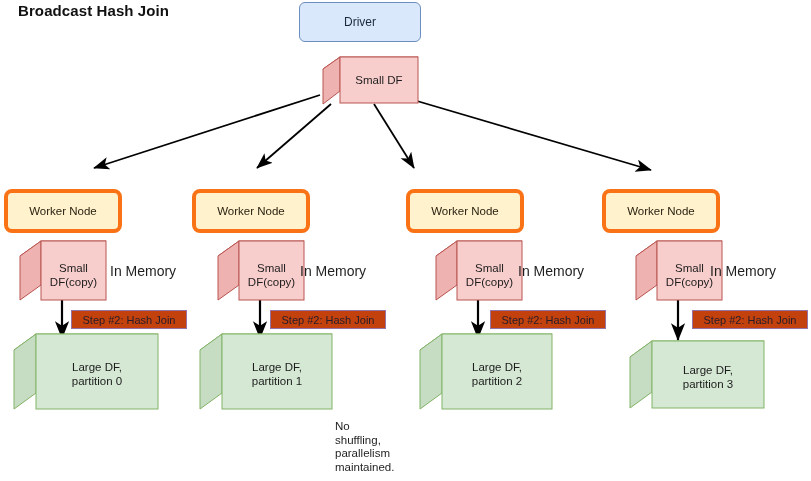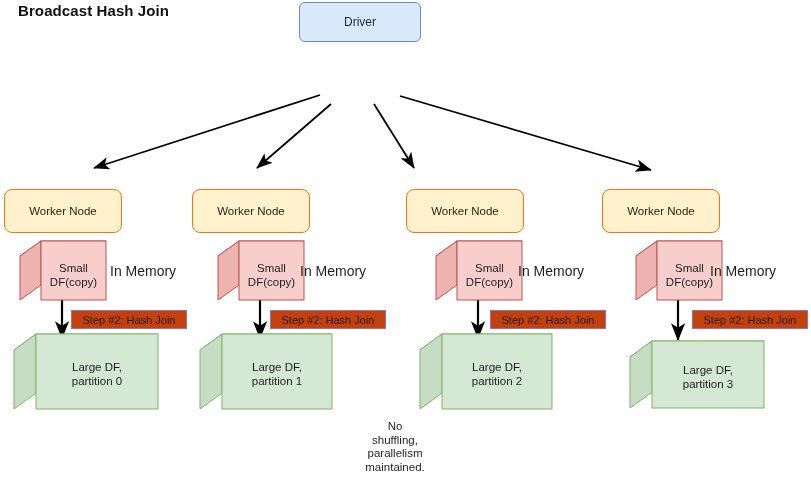--- a/index.html
+++ b/index.html
@@ -42,21 +42,21 @@
     font-size: 12px;
     color: #1b2a3a;
     box-sizing: border-box;
   }
   .worker-box {
     position: absolute;
     top: 189px;
     width: 118px;
     height: 44px;
     background: #fff2cc;
-    border: 1px solid #f97316;
+    border: 4px solid #f97316;
     border-radius: 8px;
     display: flex;
     align-items: center;
     justify-content: center;
     font-size: 11.5px;
     color: #2b2313;
     box-sizing: border-box;
   }
   .cube {
     position: absolute;
@@ -84,21 +84,20 @@
     display: flex;
     align-items: center;
     justify-content: center;
     font-size: 11px;
     color: #241c2b;
     padding: 0 6px;
     box-sizing: border-box;
   }
   .note {
     position: absolute;
-    text-align: center;
     font-size: 11.5px;
     line-height: 13.5px;
     color: #1f1f1f;
     white-space: pre-line;
   }
   .arrows {
     position: absolute;
     left: 0; top: 0;
     width: 811px;
     height: 481px;
@@ -129,20 +128,28 @@
     <line x1="331" y1="104" x2="257" y2="168" stroke="#000000" stroke-width="1.8" marker-end="url(#ah)"></line>
     <line x1="374" y1="104" x2="414" y2="168" stroke="#000000" stroke-width="1.8" marker-end="url(#ah)"></line>
     <line x1="400" y1="96" x2="651" y2="170" stroke="#000000" stroke-width="1.8" marker-end="url(#ah)"></line>
 
     <line x1="62" y1="300" x2="62" y2="338" stroke="#000000" stroke-width="2.2" marker-start="url(#ah2s)" marker-end="url(#ah2s)"></line>
     <line x1="260" y1="300" x2="260" y2="338" stroke="#000000" stroke-width="2.2" marker-start="url(#ah2s)" marker-end="url(#ah2s)"></line>
     <line x1="478" y1="300" x2="478" y2="338" stroke="#000000" stroke-width="2.2" marker-start="url(#ah2s)" marker-end="url(#ah2s)"></line>
     <line x1="678" y1="300" x2="678" y2="340" stroke="#000000" stroke-width="2.2" marker-start="url(#ah2s)" marker-end="url(#ah2s)"></line>
   </svg>
 
+  <div class="cube" style="left:323px; top:57px;">
+    <svg width="95" height="55" viewBox="0 0 95 55">
+      <polygon points="0,12 17,0 95,0 78,12" fill="#f6c3c1" stroke="#b85450" stroke-width="1"></polygon>
+      <polygon points="0,12 17,0 17,34 0,47" fill="#eeb2b0" stroke="#b85450" stroke-width="1"></polygon>
+      <rect x="17" y="0" width="78" height="46" fill="#f8cecc" stroke="#b85450" stroke-width="1"></rect>
+    </svg>
+    <div class="cube-label" style="left:17px; top:16px; width:78px;">Small DF</div>
+  </div>
 
   <div class="worker-box" style="left:4px;">
     <span>Worker Node</span>
   </div>
   <div class="cube" style="left:20px; top:241px;">
     <svg width="86" height="62" viewBox="0 0 86 62">
       <polygon points="0,15 21,0 86,0 65,15" fill="#f6c3c1" stroke="#b85450" stroke-width="1"></polygon>
       <polygon points="0,15 21,0 21,44 0,59" fill="#eeb2b0" stroke="#b85450" stroke-width="1"></polygon>
       <rect x="21" y="0" width="65" height="59" fill="#f8cecc" stroke="#b85450" stroke-width="1"></rect>
     </svg>

